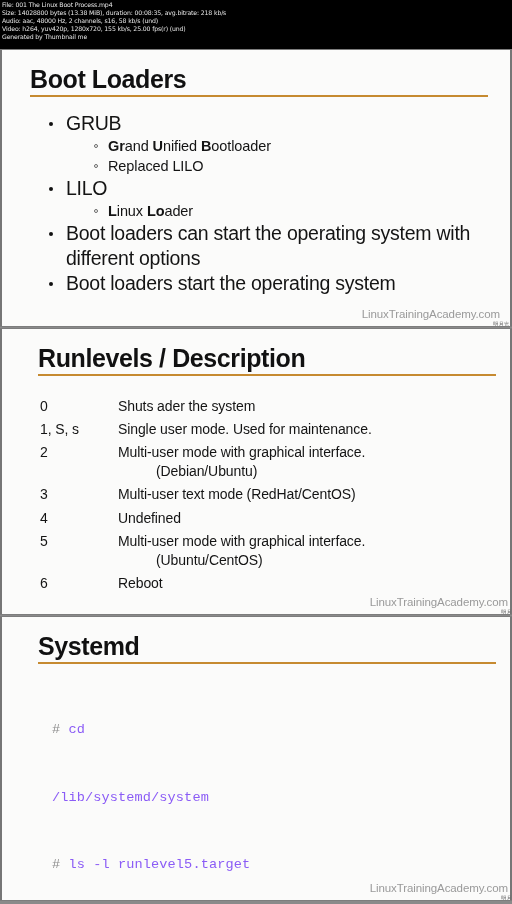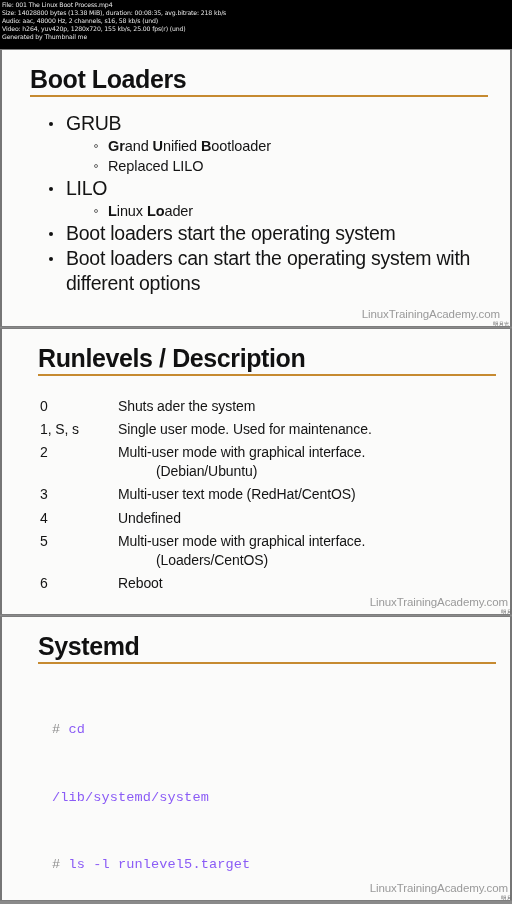--- a/index.html
+++ b/index.html
@@ -241,25 +241,25 @@
             <ul class="lvl2">
               <li>
                 <span class="b2"></span>
                 <span class="bw">L</span><span>inux </span><span class="bw">Lo</span><span>ader</span>
               </li>
             </ul>
           </li>
 
           <li>
             <span class="b1"></span>
-            <span>Boot loaders start the operating system</span>
+            <span>Boot loaders can start the operating system with different options</span>
           </li>
           <li>
             <span class="b1"></span>
-            <span>Boot loaders can start the operating system with different options</span>
+            <span>Boot loaders start the operating system</span>
           </li>
         </ul>
 
         <div class="lta">LinuxTrainingAcademy.com</div>
         <div class="cjk">明月光</div>
       </div>
     </div>
 
     <div class="slide" style="height:287px">
       <span class="edge-l"></span>
@@ -298,21 +298,21 @@
             <tr>
               <td class="rl-key">4</td>
               <td>
                 <span>Undefined</span>
               </td>
             </tr>
             <tr>
               <td class="rl-key">5</td>
               <td>
                 <span>Multi-user mode with graphical interface.</span>
-                <span class="rl-sub">(Loaders/CentOS)</span>
+                <span class="rl-sub">(Ubuntu/CentOS)</span>
               </td>
             </tr>
             <tr>
               <td class="rl-key">6</td>
               <td>
                 <span>Reboot</span>
               </td>
             </tr>
           </tbody>
         </table>

